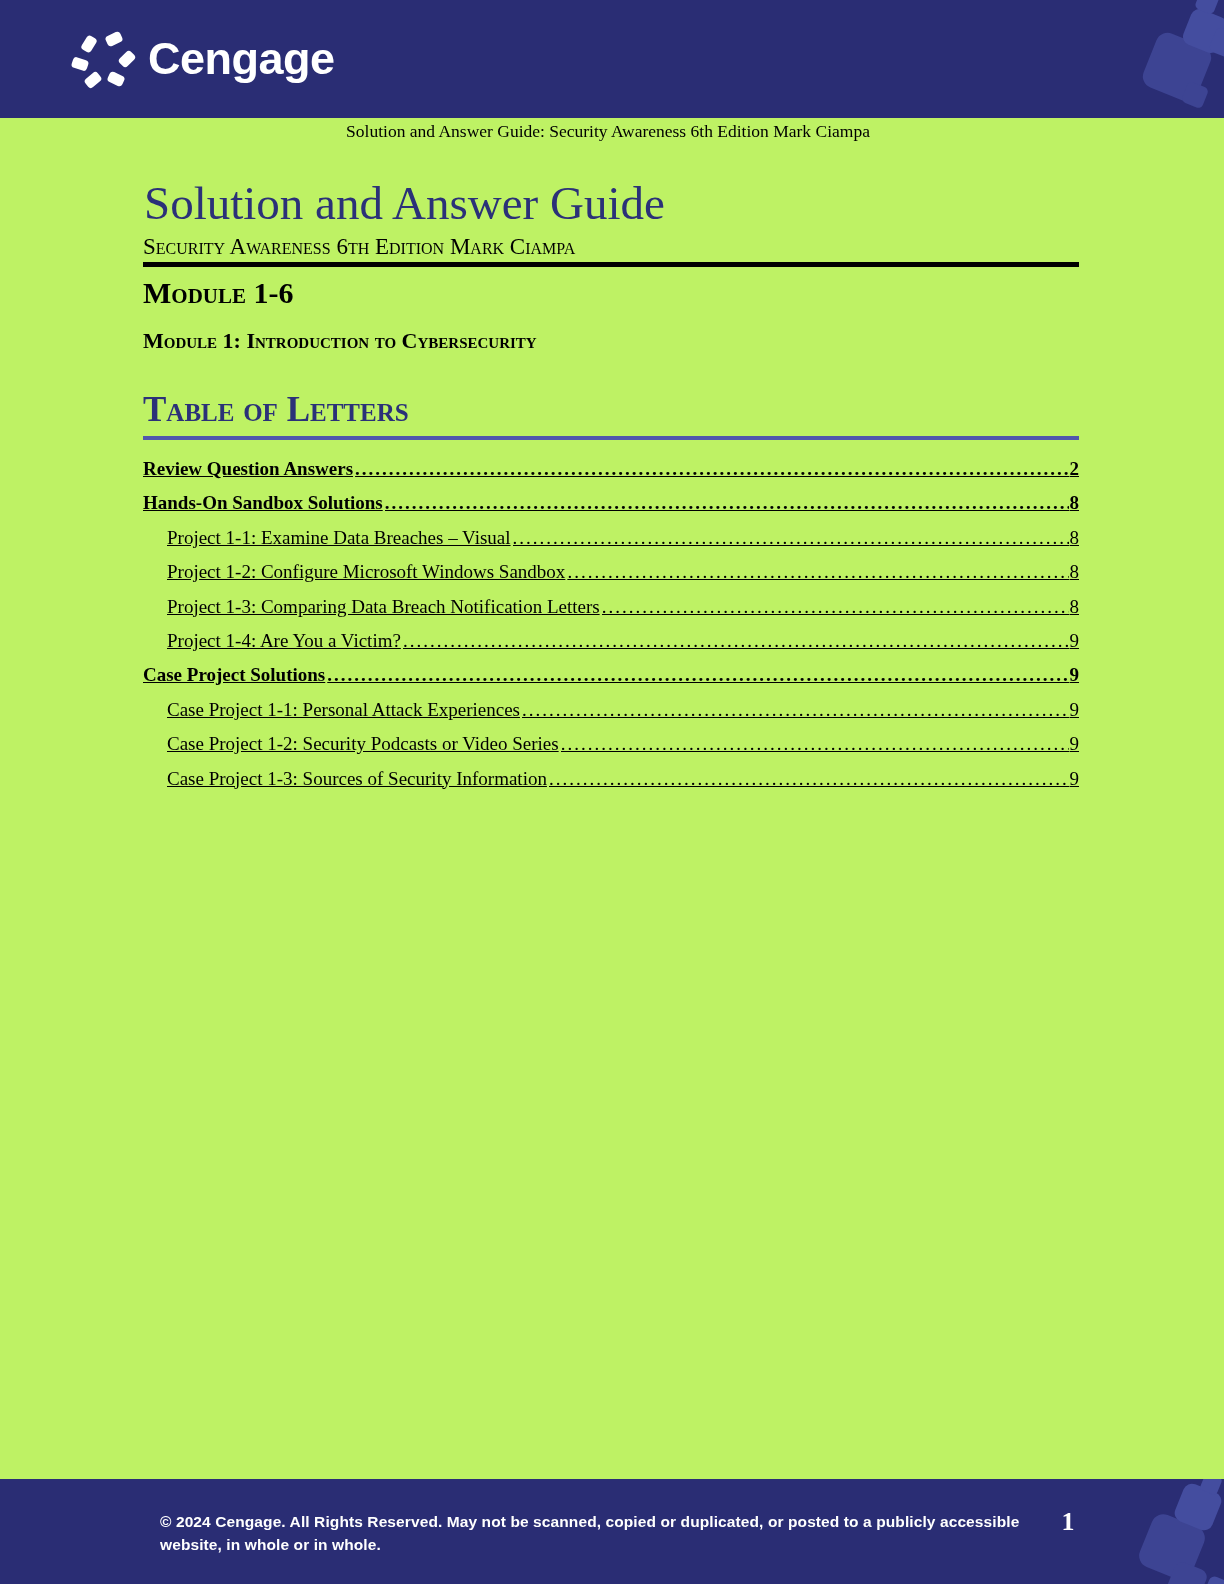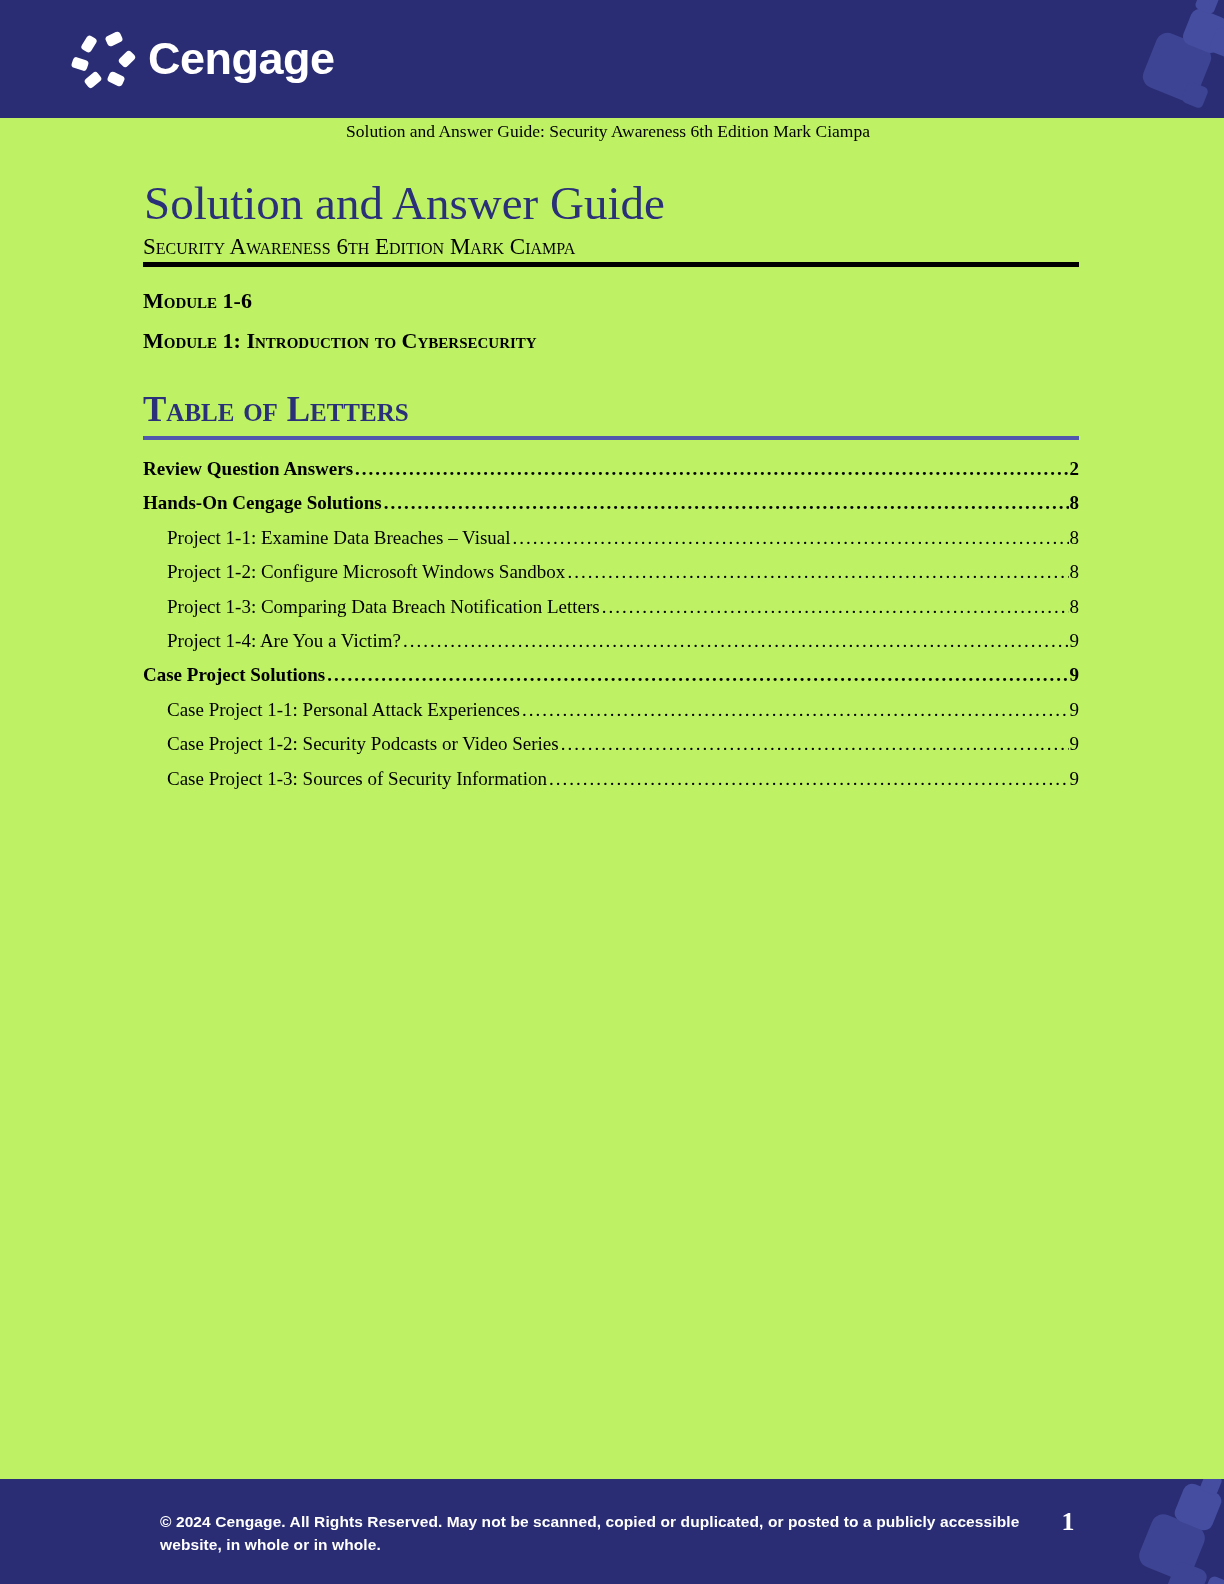--- a/index.html
+++ b/index.html
@@ -40,40 +40,40 @@
   .page-title {
     position: absolute; left: 144px; top: 177px;
     font-size: 47px; font-weight: 400; color: #2b3178; line-height: 52px;
   }
   .subtitle {
     position: absolute; left: 143px; top: 234px;
     font-size: 23px; color: #000000; line-height: 26px;
   }
   .rule-black { position: absolute; left: 143px; top: 262px; width: 936px; height: 5px; background: #000000; }
   .module-range {
-    position: absolute; left: 143px; top: 288px;
-    font-size: 22px; font-weight: 700; color: #000000;
+    position: absolute; left: 143px; top: 276px;
+    font-size: 30px; font-weight: 700; color: #000000;
   }
   .module-heading {
     position: absolute; left: 143px; top: 328px;
     font-size: 22px; font-weight: 700; color: #000000;
   }
 
   
   .toc-heading {
     position: absolute; left: 143px; top: 391px;
     font-size: 35px; font-weight: 700; color: #2b3178; line-height: 38px;
   }
   .rule-blue { position: absolute; left: 143px; top: 436px; width: 936px; height: 4px; background: #5057ad; }
 
   .toc { position: absolute; left: 143px; top: 459px; width: 936px; }
   .toc-row {
     display: flex; align-items: flex-start;
     font-size: 19px; line-height: 20px; height: 20px;
-    margin-bottom: 14.4px; color: #000000;
+    margin-bottom: 14.4px; color: #000000; text-decoration: underline;
   }
   .toc-row.bold { font-weight: 700; }
   .toc-row.sub { padding-left: 24px; }
   .toc-label { white-space: nowrap; }
   .toc-dots { flex: 1 1 auto; overflow: hidden; white-space: nowrap; margin: 0 1px 0 2px; }
   .toc-dots::after {
     content: "................................................................................................................................................................................................................................................";
     letter-spacing: 2px;
   }
   .toc-page { white-space: nowrap; }
@@ -130,21 +130,21 @@
   <h2 class="toc-heading sc">Table of Letters</h2>
   <div class="rule-blue"></div>
 
   <nav class="toc">
     <div class="toc-row bold">
       <span class="toc-label">Review Question Answers</span>
       <span class="toc-dots"></span>
       <span class="toc-page">2</span>
     </div>
     <div class="toc-row bold">
-      <span class="toc-label">Hands-On Cengage Solutions</span>
+      <span class="toc-label">Hands-On Sandbox Solutions</span>
       <span class="toc-dots"></span>
       <span class="toc-page">8</span>
     </div>
     <div class="toc-row sub">
       <span class="toc-label">Project 1-1: Examine Data Breaches – Visual</span>
       <span class="toc-dots"></span>
       <span class="toc-page">8</span>
     </div>
     <div class="toc-row sub">
       <span class="toc-label">Project 1-2: Configure Microsoft Windows Sandbox</span>

